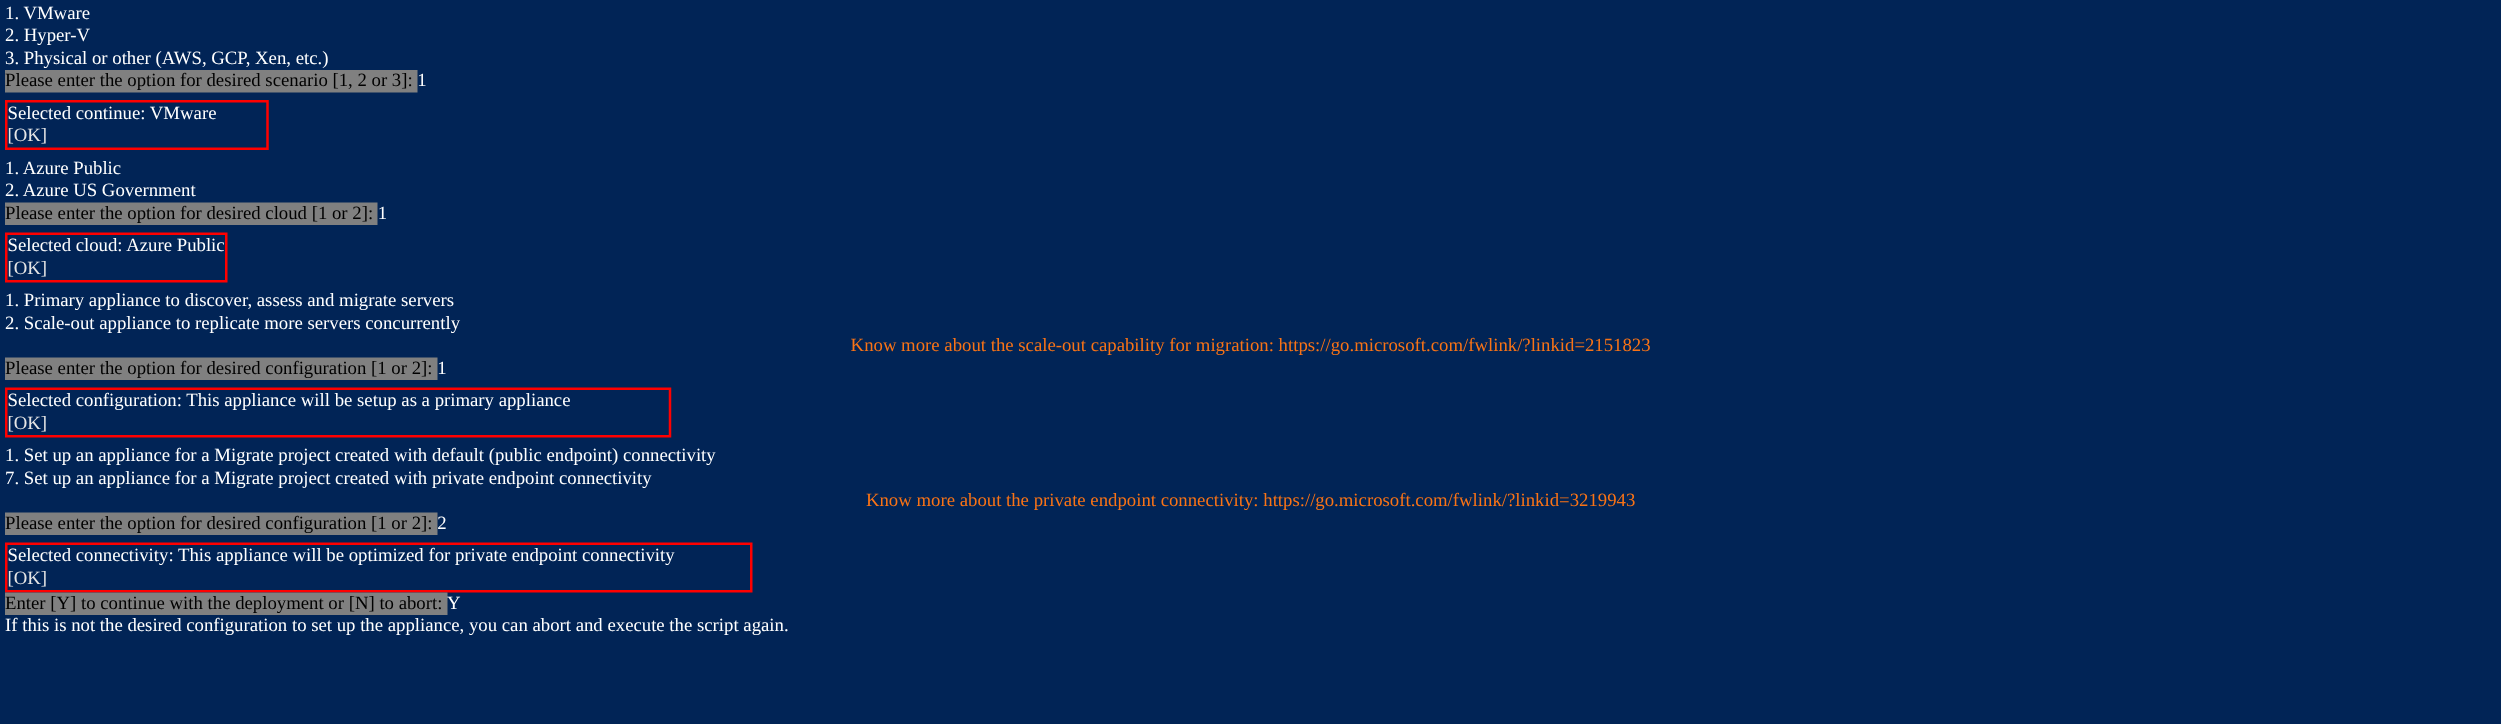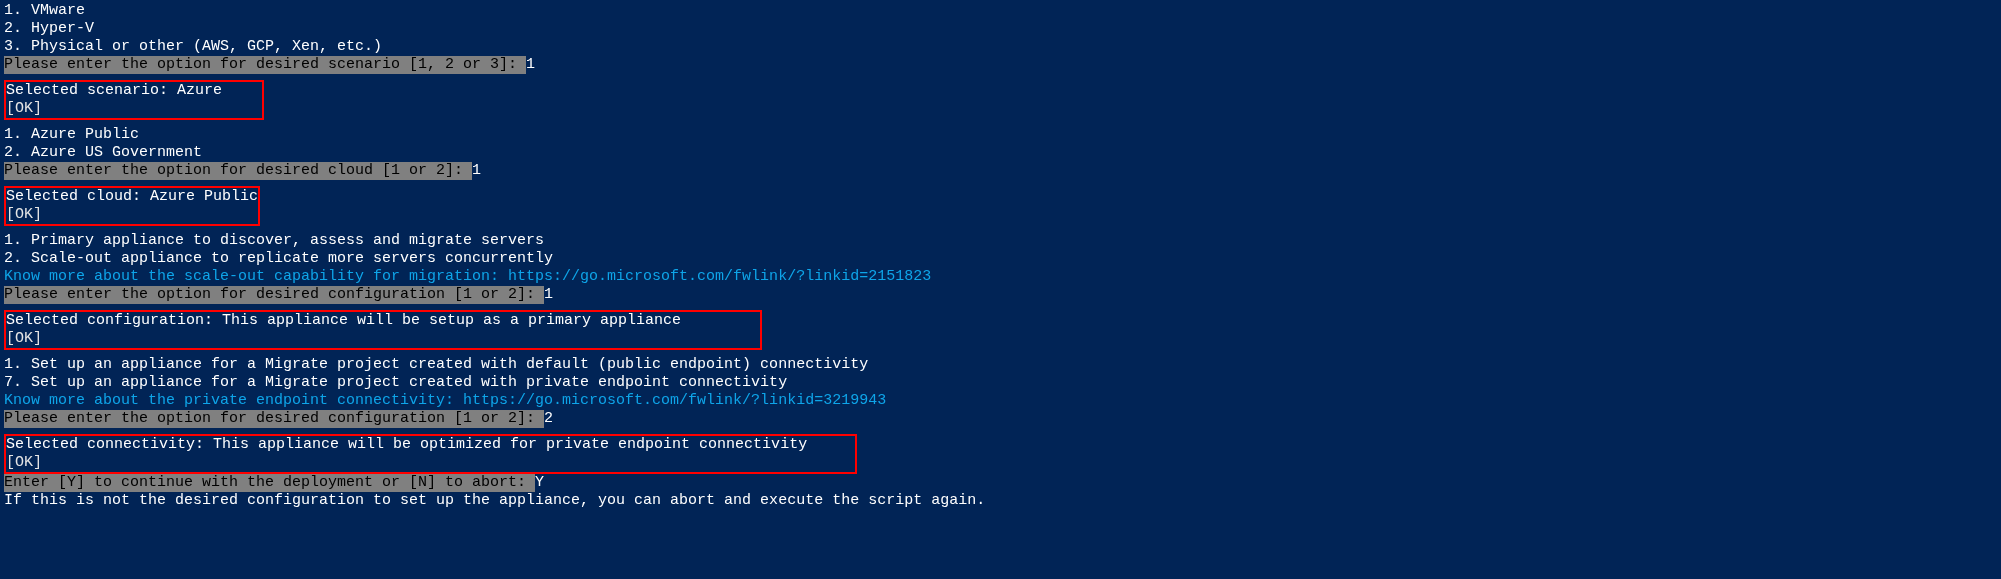--- a/index.html
+++ b/index.html
@@ -9,31 +9,33 @@
     color: #ffffff;
     font-family: Consolas, 'Courier New', monospace;
     font-size: 15px;
     line-height: 1.2;
     width: 2001px;
     height: 579px;
     overflow: hidden;
   }
   .terminal {
     padding: 2px 4px;
+    font-family: Liberation Serif, serif;
   }
   .line {
     white-space: pre;
   }
   .gray-bg {
     background-color: #808080;
     color: #000000;
     display: inline-block;
   }
   .cyan {
-    color: #0ea5e9;
+    color: #f97316;
+    text-align: center;
   }
   .green {
     color: #e5e5e5;
   }
   .redbox {
     border: 2px solid #ff0000;
     display: inline-block;
     padding: 0;
   }
   .mt {
@@ -43,21 +45,21 @@
 </head>
 <body>
 
 <div class="terminal">
   <div class="line">1. VMware</div>
   <div class="line">2. Hyper-V</div>
   <div class="line">3. Physical or other (AWS, GCP, Xen, etc.)</div>
   <div class="line"><span class="gray-bg">Please enter the option for desired scenario [1, 2 or 3]: </span><span>1</span></div>
 
   <div class="redbox mt">
-    <div class="line" style="padding-right:40px;">Selected scenario: Azure</div>
+    <div class="line" style="padding-right:40px;">Selected continue: VMware</div>
     <div class="line green">[OK]</div>
   </div>
 
   <div class="line mt">1. Azure Public</div>
   <div class="line">2. Azure US Government</div>
   <div class="line"><span class="gray-bg">Please enter the option for desired cloud [1 or 2]: </span><span>1</span></div>
 
   <div class="redbox mt">
     <div class="line">Selected cloud: Azure Public</div>
     <div class="line green">[OK]</div>
@@ -72,19 +74,19 @@
     <div class="line" style="padding-right:79px;">Selected configuration: This appliance will be setup as a primary appliance</div>
     <div class="line green">[OK]</div>
   </div>
 
   <div class="line mt">1. Set up an appliance for a Migrate project created with default (public endpoint) connectivity</div>
   <div class="line">7. Set up an appliance for a Migrate project created with private endpoint connectivity</div>
   <div class="line cyan">Know more about the private endpoint connectivity: https://go.microsoft.com/fwlink/?linkid=3219943</div>
   <div class="line"><span class="gray-bg">Please enter the option for desired configuration [1 or 2]: </span><span>2</span></div>
 
   <div class="redbox mt">
-    <div class="line" style="padding-right:48px;">Selected connectivity: This appliance will be optimized for private endpoint connectivity</div>
+    <div class="line" style="padding-right:60px;">Selected connectivity: This appliance will be optimized for private endpoint connectivity</div>
     <div class="line green">[OK]</div>
   </div>
 
   <div class="line"><span class="gray-bg">Enter [Y] to continue with the deployment or [N] to abort: </span><span>Y</span></div>
   <div class="line">If this is not the desired configuration to set up the appliance, you can abort and execute the script again.</div>
 </div>
 
 </body></html>

